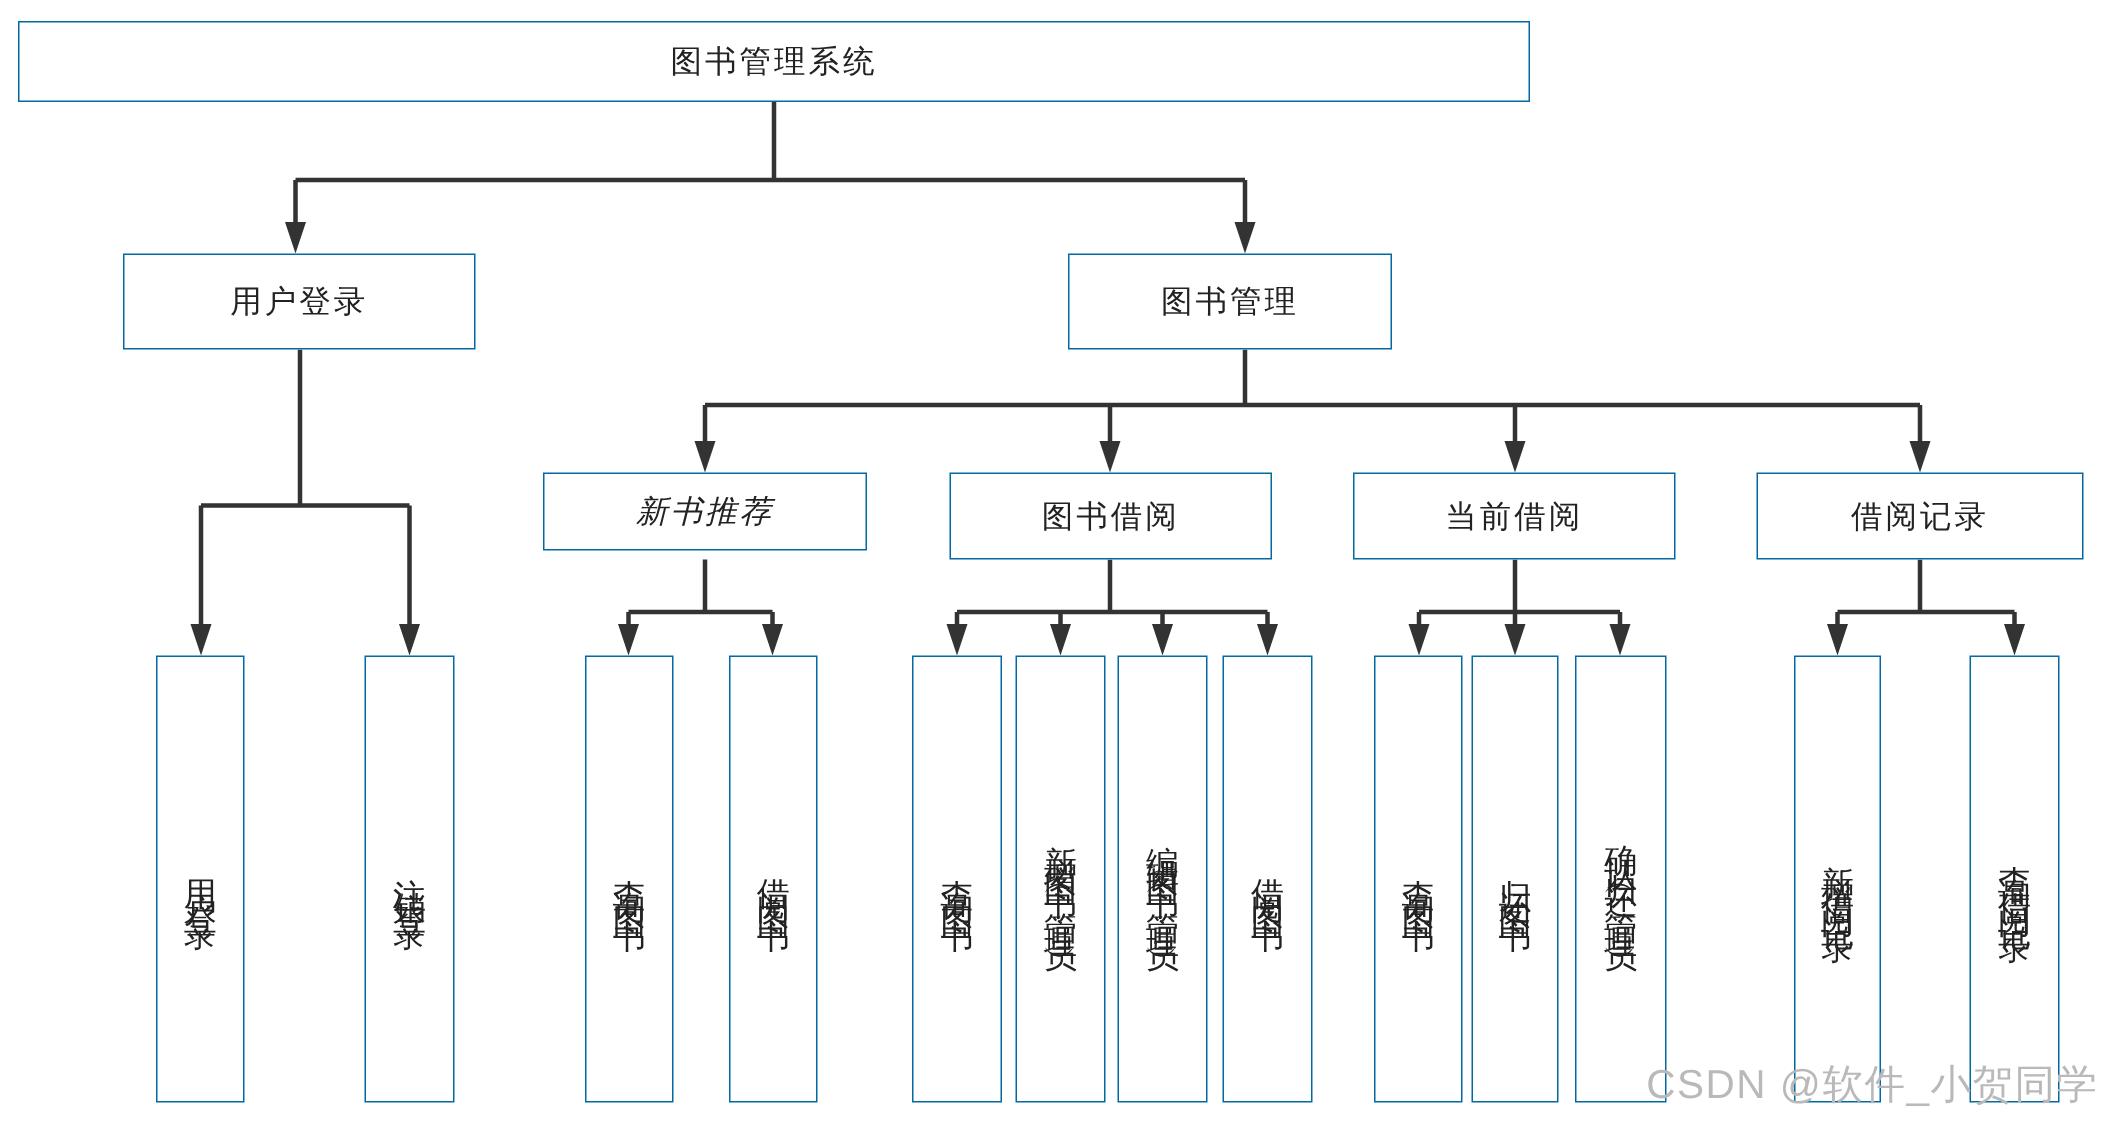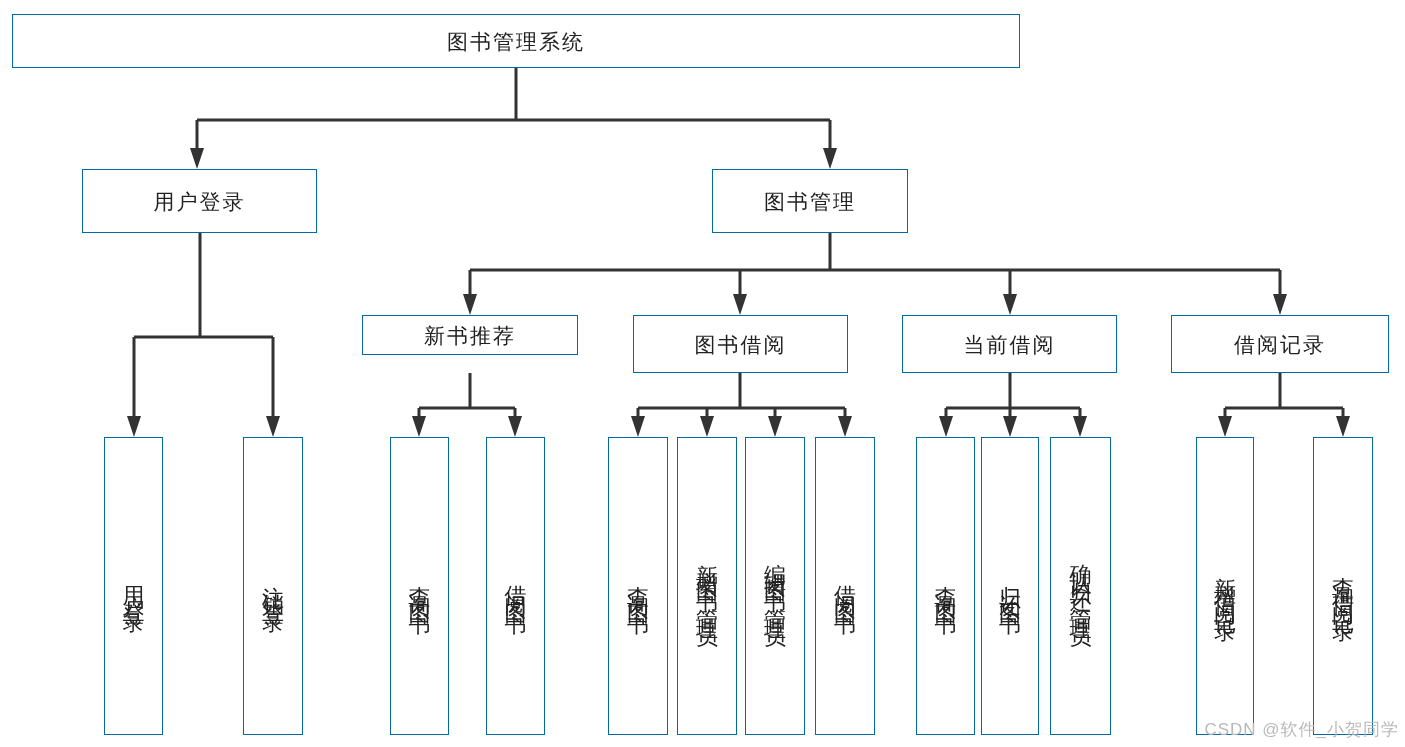--- a/index.html
+++ b/index.html
@@ -39,21 +39,21 @@
     text-orientation: mixed;
     font-size: 22px;
     letter-spacing: 9px;
     line-height: 1;
     white-space: nowrap;
   }
   .watermark {
     position: absolute;
     right: 6px;
     bottom: 6px;
-    font-size: 17px;
+    font-size: 27px;
     letter-spacing: 1px;
     color: #b9b9b9;
     z-index: 3;
   }
 </style>
 </head>
 <body>
 
 <div class="canvas">
 
@@ -96,23 +96,23 @@
       <polygon points="1003,416 1017,416 1010,437"></polygon>
       <polygon points="1073,416 1087,416 1080,437"></polygon>
       <polygon points="1218,416 1232,416 1225,437"></polygon>
       <polygon points="1336,416 1350,416 1343,437"></polygon>
     </g>
   </svg>
 
   <div class="node h-node" style="left:12px; top:14px; width:1008px; height:54px;">图书管理系统</div>
 
   <div class="node h-node" style="left:82px; top:169px; width:235px; height:64px;">用户登录</div>
-  <div class="node h-node" style="left:712px; top:169px; width:196px; height:64px;">图书管理</div>
+  <div class="node h-node" style="left:712px; top:169px; width:216px; height:64px;">图书管理</div>
 
-  <div class="node h-node" style="left:362px; top:315px; width:216px; height:40px;">新书推荐</div>
+  <div class="node h-node" style="left:362px; top:315px; width:216px; height:52px;font-style:italic;">新书推荐</div>
   <div class="node h-node" style="left:633px; top:315px; width:215px; height:58px;">图书借阅</div>
   <div class="node h-node" style="left:902px; top:315px; width:215px; height:58px;">当前借阅</div>
   <div class="node h-node" style="left:1171px; top:315px; width:218px; height:58px;">借阅记录</div>
 
   <div class="node v-node" style="left:104px; top:437px; width:59px; height:298px;">用户登录</div>
   <div class="node v-node" style="left:243px; top:437px; width:60px; height:298px;">注销登录</div>
 
   <div class="node v-node" style="left:390px; top:437px; width:59px; height:298px;">查询图书</div>
   <div class="node v-node" style="left:486px; top:437px; width:59px; height:298px;">借阅图书</div>
 

